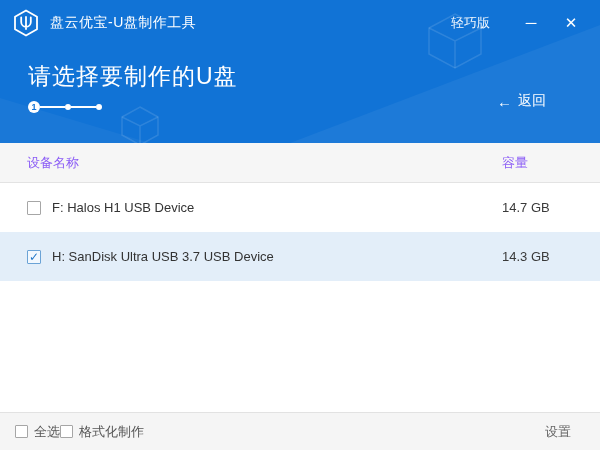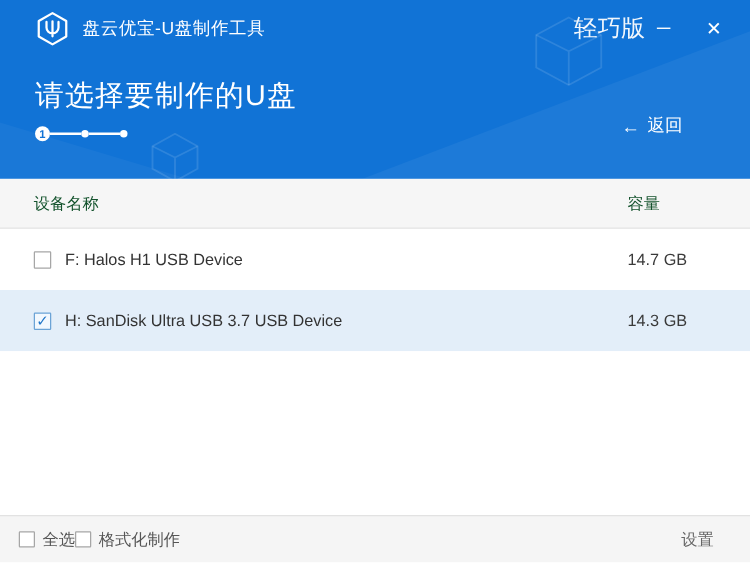--- a/index.html
+++ b/index.html
@@ -8,44 +8,44 @@
     font-family:"Liberation Sans","DejaVu Sans",sans-serif;
     background:#fff; overflow:hidden;
   }
   .window { width:600px; height:450px; display:flex; flex-direction:column; background:#fff; }
 
   
   .blue-top { position:relative; height:143px; background:#1173d6; color:#fff; flex:0 0 auto; }
   .bg-pattern { position:absolute; inset:0; width:100%; height:100%; pointer-events:none; }
   .blue-top-content { position:relative; z-index:1; height:100%; display:flex; flex-direction:column; }
 
-  .titlebar { height:45px; display:flex; align-items:center; padding:0 14px 0 28px; }
+  .titlebar { height:45px; display:flex; align-items:center; padding:0 14px 0 12px; }
   .logo { width:28px; height:28px; margin-right:10px; display:flex; align-items:center; justify-content:center; }
   .app-title { font-size:14px; letter-spacing:0.5px; }
   .titlebar-spacer { flex:1; }
-  .edition { font-size:19px; opacity:0.95; }
+  .edition { font-size:13px; margin-right:26px; opacity:0.95; }
   .win-btn { width:30px; height:30px; display:flex; align-items:center; justify-content:center;
              font-size:14px; cursor:pointer; user-select:none; }
   .win-btn.min { margin-right:10px; font-size:15px; }
   .win-btn.close { font-size:15px; }
 
   .header { padding:16px 12px 0 28px; position:relative; flex:1; }
   .header-title { font-size:23px; font-weight:400; letter-spacing:1px; }
   .steps { display:flex; align-items:center; margin-top:9px; }
   .step-node-main { width:12px; height:12px; border-radius:50%; background:#fff; color:#1173d6;
                     font-size:9px; font-weight:bold; display:flex; align-items:center; justify-content:center; }
   .step-line { width:25px; height:2px; background:#fff; }
   .step-dot { width:6px; height:6px; border-radius:50%; background:#fff; }
   .back-link { position:absolute; top:47px; right:54px; font-size:14px; color:#fff; cursor:pointer;
                display:flex; align-items:center; gap:6px; }
   .back-arrow { font-size:15px; }
 
   
   .table-header { height:40px; background:#f6f6f6; border-bottom:1px solid #e3e3e3;
-                  display:flex; align-items:center; font-size:13px; color:#14532d; flex:0 0 auto; }
+                  display:flex; align-items:center; font-size:13px; color:#8b5cf6; flex:0 0 auto; }
   .col-name-h { flex:1; padding-left:27px; }
   .col-cap-h { width:98px; }
 
   .row { height:49px; display:flex; align-items:center; font-size:13px; color:#333; flex:0 0 auto; cursor:pointer; }
   .row.selected { background:#e3eef9; }
   .checkbox { width:14px; height:14px; margin-left:27px; border:1px solid #a6a6a6; background:#fff;
               border-radius:1px; display:flex; align-items:center; justify-content:center; flex:0 0 auto; }
   .checkbox.checked { border-color:#6ba3d6; background:#f2f8fe; color:#2377c8; font-size:12px; font-weight:bold; }
   .row-label { flex:1; margin-left:11px; }
   .row-cap { width:98px; color:#3a3a3a; }

